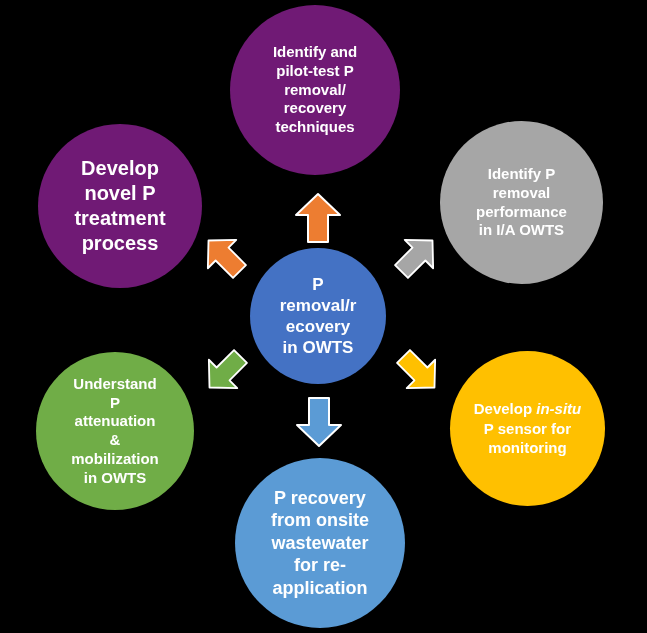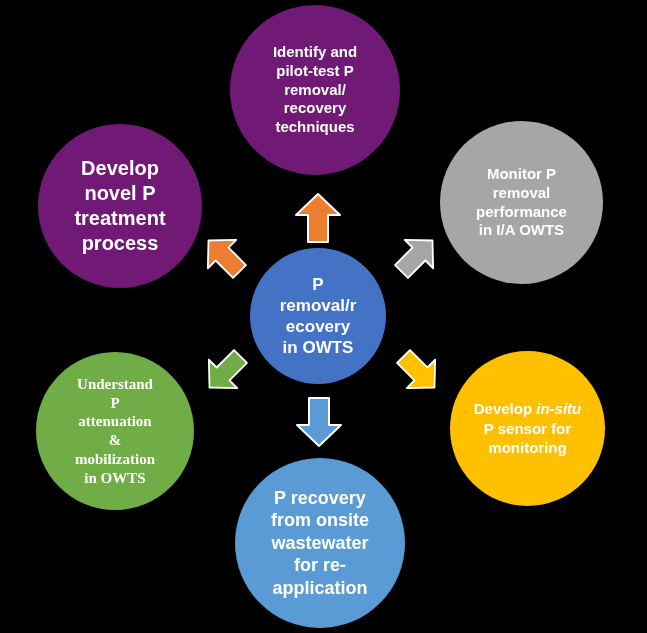--- a/index.html
+++ b/index.html
@@ -30,21 +30,21 @@
   .c-gray{background:#A6A6A6;}
   .c-yellow{background:#FFC000;}
   .c-green{background:#70AD47;}
   .c-lblue{background:#5B9BD5;}
   .c-blue{background:#4472C4;}
 
   .node-identify{left:230px;top:5px;width:170px;height:170px;font-size:15px;}
   .node-develop{left:38px;top:124px;width:164px;height:164px;font-size:20px;}
   .node-monitor{left:440px;top:121px;width:163px;height:163px;font-size:15px;}
   .node-center{left:250px;top:248px;width:136px;height:136px;font-size:17px;}
-  .node-understand{left:36px;top:352px;width:158px;height:158px;font-size:15px;font-family:Liberation Serif, serif;}
+  .node-understand{left:36px;top:352px;width:158px;height:158px;font-size:15px;}
   .node-sensor{left:450px;top:351px;width:155px;height:155px;font-size:15px;justify-content:center;}
   .node-recovery{left:235px;top:458px;width:170px;height:170px;font-size:18px;}
 
   .node-sensor .circle-text{white-space:normal;line-height:1.3;max-width:120px;}
   .italic{font-style:italic;}
 
   .arrow{position:absolute;overflow:visible;}
 </style>
 </head>
 <body>
@@ -60,21 +60,21 @@
   </div>
 
   <div class="circle c-orange node-develop">
     <div class="circle-text">Develop
 novel P
 treatment
 process</div>
   </div>
 
   <div class="circle c-gray node-monitor">
-    <div class="circle-text">Monitor P
+    <div class="circle-text">Identify P
 removal
 performance
 in I/A OWTS</div>
   </div>
 
   <div class="circle c-green node-understand">
     <div class="circle-text">Understand
 P
 attenuation
 &amp;

